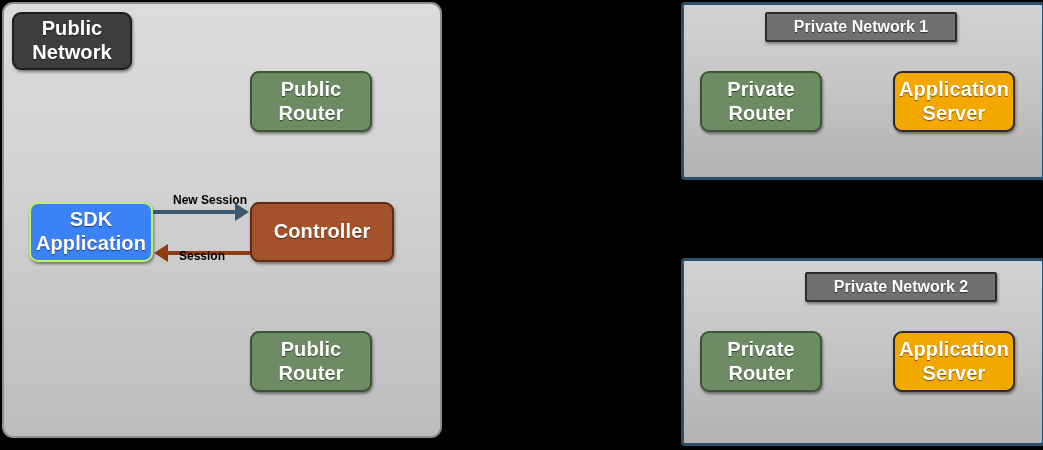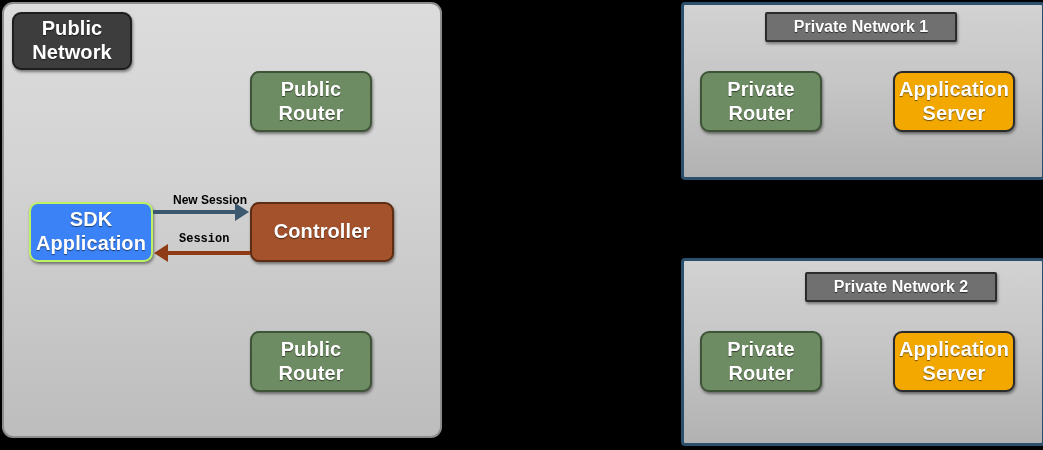--- a/index.html
+++ b/index.html
@@ -146,21 +146,21 @@
     <span>Router</span>
   </div>
 </div>
 
 <div class="arrow-line c-blue" style="left:153px; top:210px; width:82px;"></div>
 <div class="arrow-head h-blue" style="left:235px; top:203px;"></div>
 <div class="arrow-label" style="left:173px; top:193px;">New Session</div>
 
 <div class="arrow-line c-rust" style="left:168px; top:251px; width:82px;"></div>
 <div class="arrow-head h-rust" style="left:154px; top:244px;"></div>
-<div class="arrow-label" style="left:179px; top:232px;font-family:Liberation Mono, monospace;">Session</div>
+<div class="arrow-label" style="left:179px; top:249px;">Session</div>
 
 <div class="panel-private" id="panel-private-1"></div>
 
 <div class="net-title" style="left:765px; top:12px; width:192px;">Private Network 1</div>
 
 <div class="node n-green" style="left:700px; top:71px; width:122px; height:61px;">
   <div>
     <span>Private</span>
     <span>Router</span>
   </div>

